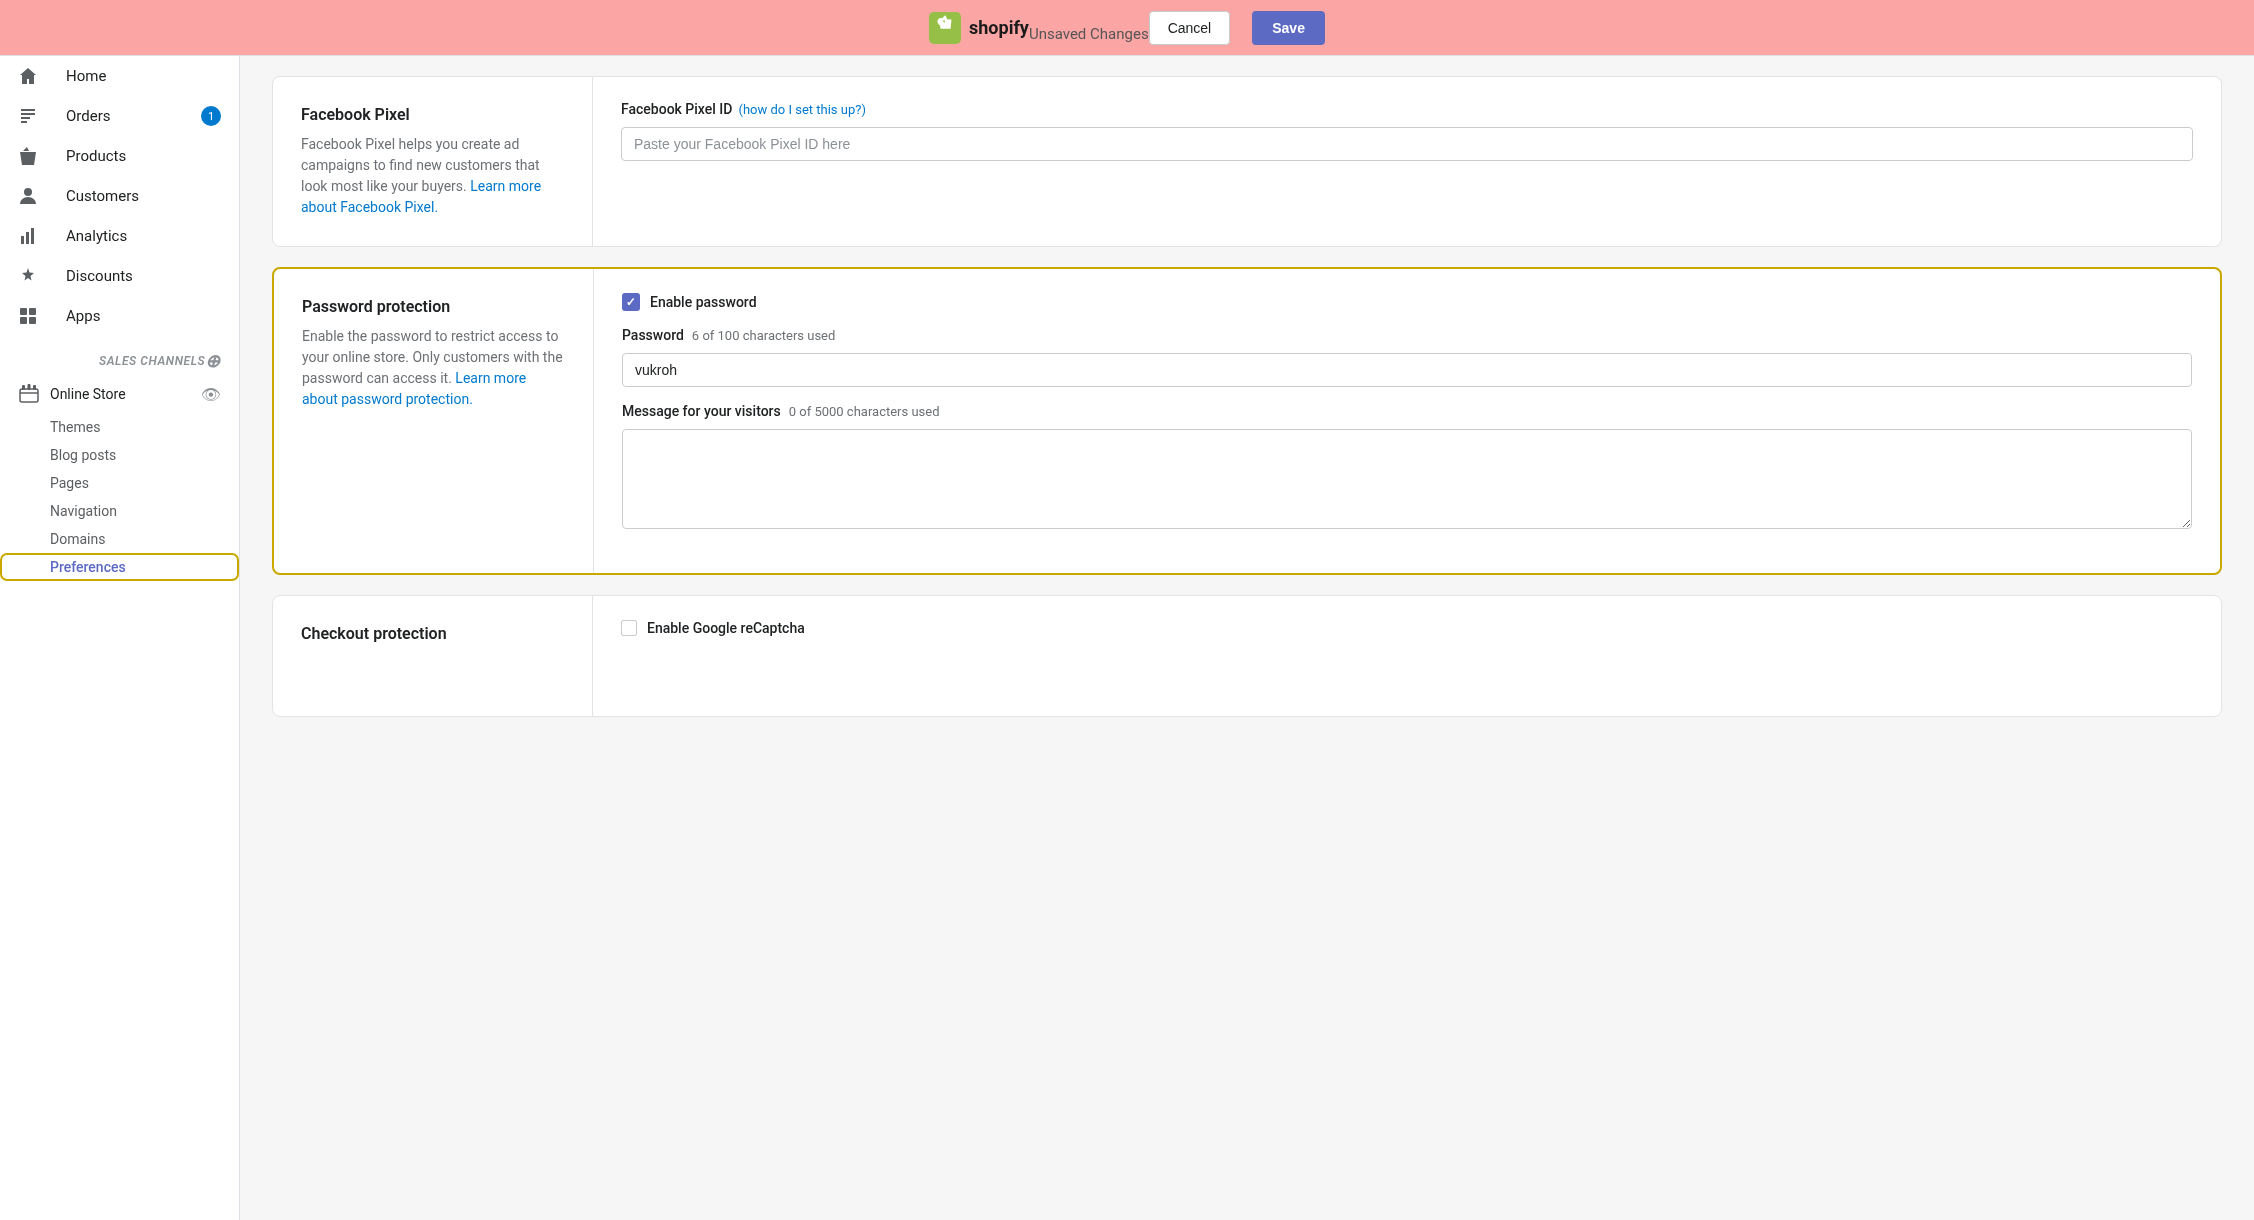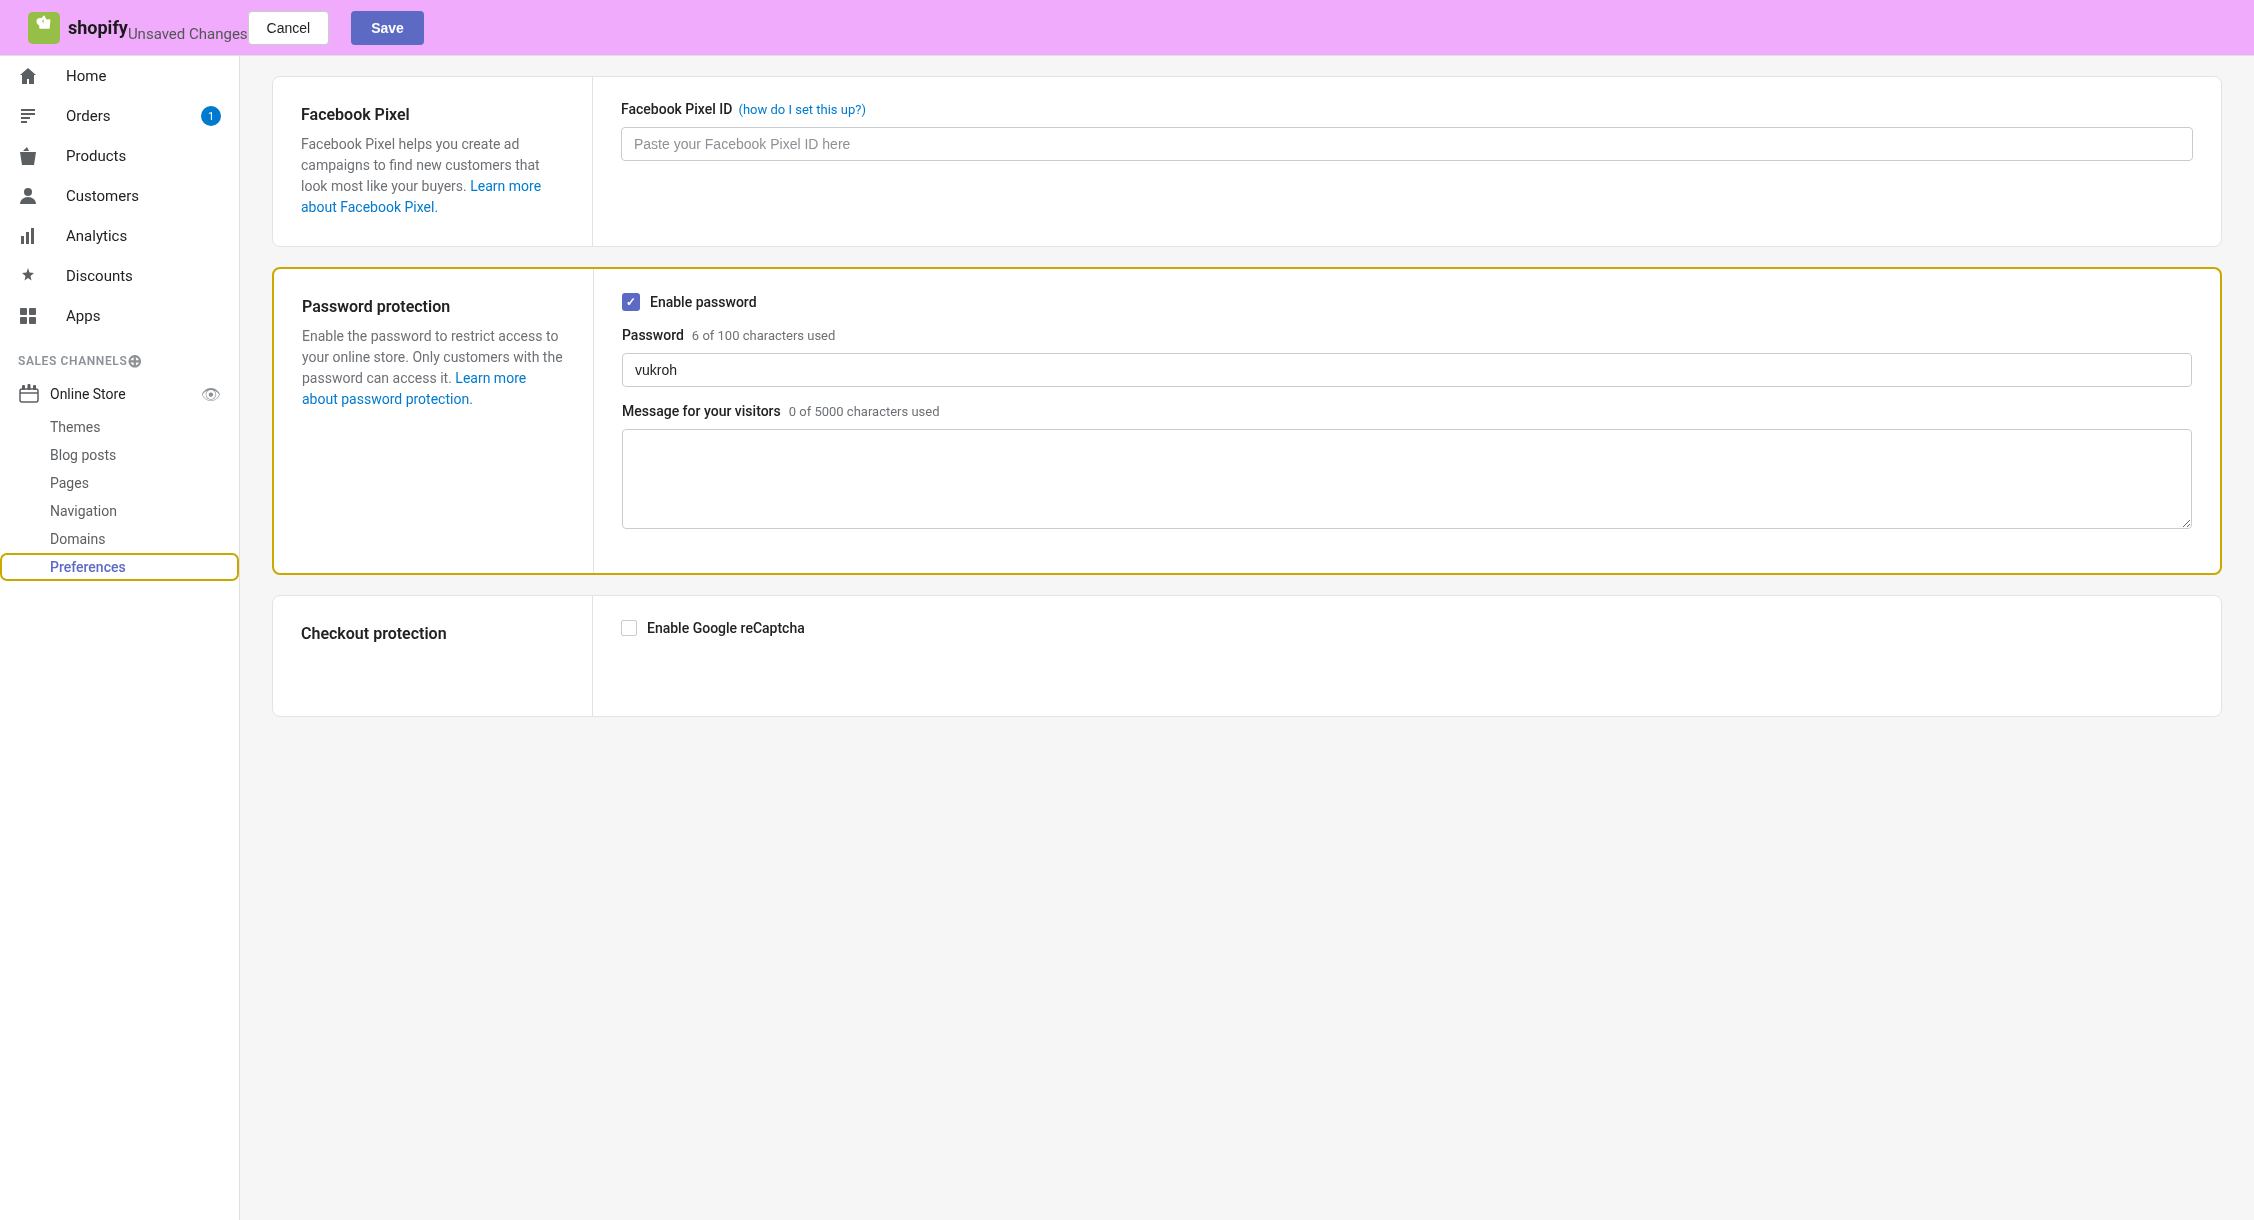--- a/index.html
+++ b/index.html
@@ -1,21 +1,21 @@
 <!DOCTYPE html>
 <html><head>
   <meta charset="utf-8">
   <style>
     * { box-sizing: border-box; margin: 0; padding: 0; }
     body { font-family: -apple-system, BlinkMacSystemFont, 'Segoe UI', Roboto, sans-serif; background: #f6f6f7; display: flex; flex-direction: column; height: 100vh; overflow: hidden; }
 
     
     .topbar {
-      display: flex; align-items: center; justify-content: flex-start;
-      background: #f0abfc; border-bottom: 1px solid #dde0e4;
+      display: flex; align-items: center; justify-content: center;
+      background: #fca5a5; border-bottom: 1px solid #dde0e4;
       padding: 0 28px; height: 56px; flex-shrink: 0;
     }
     .topbar-logo { display: flex; align-items: center; gap: 8px; font-weight: 700; font-size: 18px; color: #1a1a1a; }
     .topbar-logo .logo-icon { width: 32px; height: 32px; }
     .topbar-title { font-size: 15px; color: #555; font-weight: 400; margin-top: 12px; }
     .topbar-actions { display: flex; gap: 22px; }
     .btn-cancel {
       background: #fff; border: 1px solid #c9cccf; border-radius: 4px;
       padding: 8px 18px; font-size: 14px; cursor: pointer; color: #202223;
     }
@@ -39,21 +39,21 @@
       position: relative;
     }
     .sidebar-nav-item .nav-icon { width: 20px; height: 20px; color: #5c5f62; flex-shrink: 0; }
     .sidebar-badge {
       background: #007ace; color: #fff; border-radius: 50%;
       width: 20px; height: 20px; font-size: 11px; display: flex; align-items: center; justify-content: center;
       margin-left: auto;
     }
     .sidebar-section-label {
       padding: 14px 18px 4px; font-size: 12px; font-weight: 600; color: #8c9196;
-      text-transform: uppercase; letter-spacing: 0.6px; display: flex; align-items: center; justify-content: flex-start;
+      text-transform: uppercase; letter-spacing: 0.6px; display: flex; align-items: center; justify-content: flex-end; font-style: italic;
     }
     .sidebar-section-label .add-icon { cursor: pointer; color: #8c9196; font-size: 18px; }
     .sidebar-channel-item {
       display: flex; align-items: center; gap: 10px;
       padding: 8px 18px; cursor: pointer; color: #202223; font-size: 14px;
     }
     .sidebar-channel-item .channel-icon { width: 22px; height: 22px; color: #5c5f62; flex-shrink: 0; }
     .sidebar-channel-item .eye-icon { margin-left: auto; color: #8c9196; font-size: 16px; }
     .sidebar-sub-item {
       padding: 6px 18px 6px 50px; font-size: 14px; color: #5c5f62; cursor: pointer;

